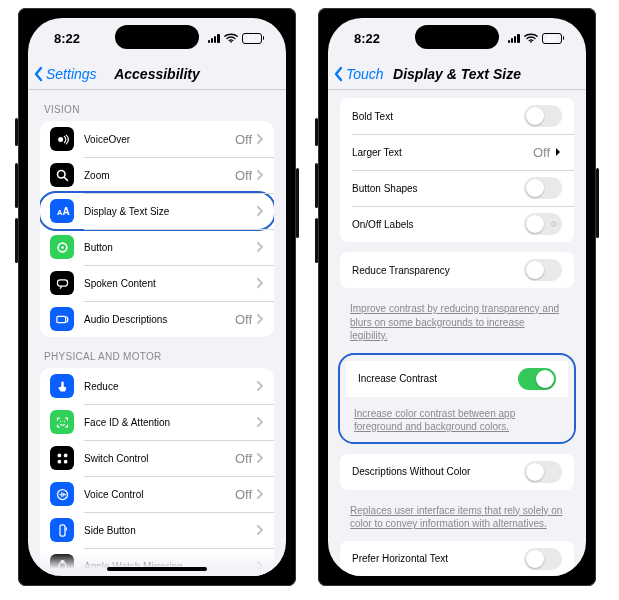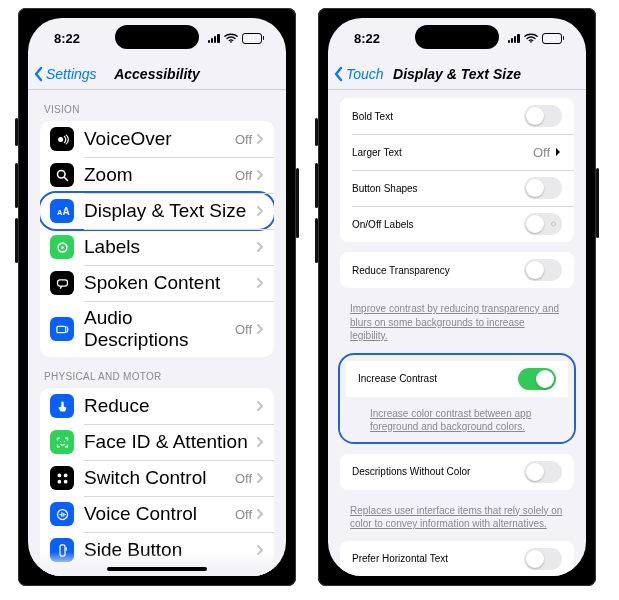--- a/index.html
+++ b/index.html
@@ -63,21 +63,21 @@
   }
   .row + .row::before {
     content:""; position:absolute; top:0; left:44px; right:0; height:0.5px;
     background:#d8d8dc;
   }
   .row .icon {
     width:24px; height:24px; border-radius:6px; margin-right:10px;
     display:flex; align-items:center; justify-content:center; flex-shrink:0;
   }
   .row .icon svg { width:15px; height:15px; }
-  .row .label { flex:1; font-size:19px; color:#000; }
+  .row .label { flex:1; font-size:10px; color:#000; }
   .row .val { font-size:13px; color:#8a8a8e; margin-right:4px;}
   .row .chev { fill:none; stroke:#c5c5c7; stroke-width:2.2; stroke-linecap:round; stroke-linejoin:round; }
   .row.selected {
     border:2.5px solid #2462d1; border-radius:18px; margin:-2px -2px;
   }
   
   .groupB {
     background:#fff; margin: 0 12px 10px; border-radius:8px; overflow:hidden;
   }
   .rowB {
@@ -103,21 +103,21 @@
   .toggle.labeled .dot{
     position:absolute; right:6px; top:50%; transform:translateY(-50%);
     width:5px; height:5px; border:1px solid #bfbfc3; border-radius:50%;
   }
   .toggle.on{ background:#34c759; }
   .toggle.on .knob{ left:auto; right:2px; }
   .highlight-wrap{
     border:2.5px solid #2462d1; border-radius:16px; margin:0 10px 10px; overflow:hidden;
   }
   .highlight-wrap .groupB{ margin:6px; border-radius:0; }
-  .highlight-wrap .footer{ padding:4px 30px 8px; background:#f2f2f7;}
+  .highlight-wrap .footer{ padding:4px 14px 8px; background:#f2f2f7;}
   .home-ind{
     position:absolute; bottom:5px; left:50%; transform:translateX(-50%);
     width:100px; height:4px; background:#000; border-radius:3px;
   }
   .contentB{ position:absolute; top:72px; bottom:0; left:0; right:0; overflow:hidden; padding-top:8px;}
   
   .fade-bottom{ position:absolute; left:0; right:0; bottom:0; height:24px; background:linear-gradient(to bottom, rgba(242,242,247,0), #f2f2f7 70%);}
 </style>
 </head>
 <body>
@@ -203,21 +203,21 @@
                 <path class="chev" d="M2 2 L6 6 L2 10"></path>
               </svg>
     </div>
             <div class="row">
       <span class="icon" style="background:#30d158">
                 <svg viewBox="0 0 24 24">
                   <circle cx="12" cy="12" r="7" fill="none" stroke="#fff" stroke-width="2.5"></circle>
                   <circle cx="12" cy="12" r="2" fill="#fff"></circle>
                 </svg>
               </span>
-      <span class="label">Labels</span>
+      <span class="label">Button</span>
 
       <svg width="8" height="12" viewBox="0 0 8 12">
                 <path class="chev" d="M2 2 L6 6 L2 10"></path>
               </svg>
     </div>
             <div class="row">
       <span class="icon" style="background:#000000">
                 <svg viewBox="0 0 24 24">
                   <rect x="4" y="6" width="16" height="10" rx="4" fill="none" stroke="#fff" stroke-width="2"></rect>
                   <path d="M8 20l3-4" stroke="#fff" stroke-width="2"></path>

